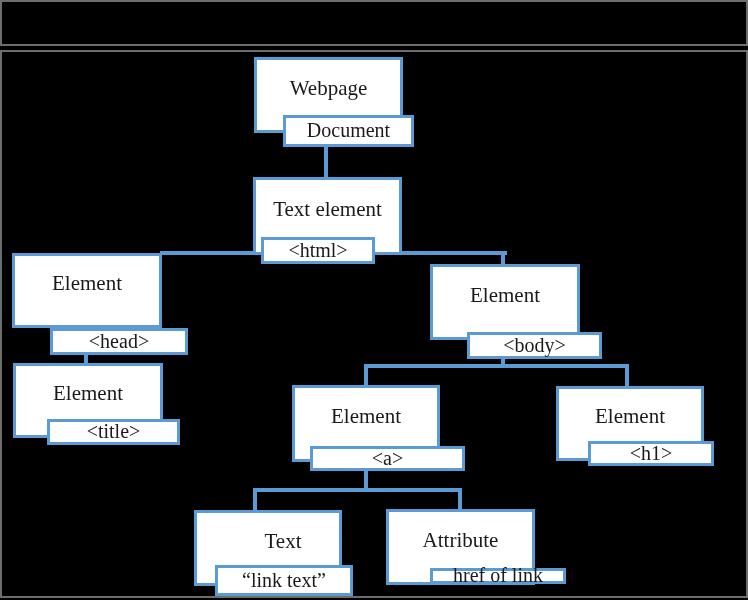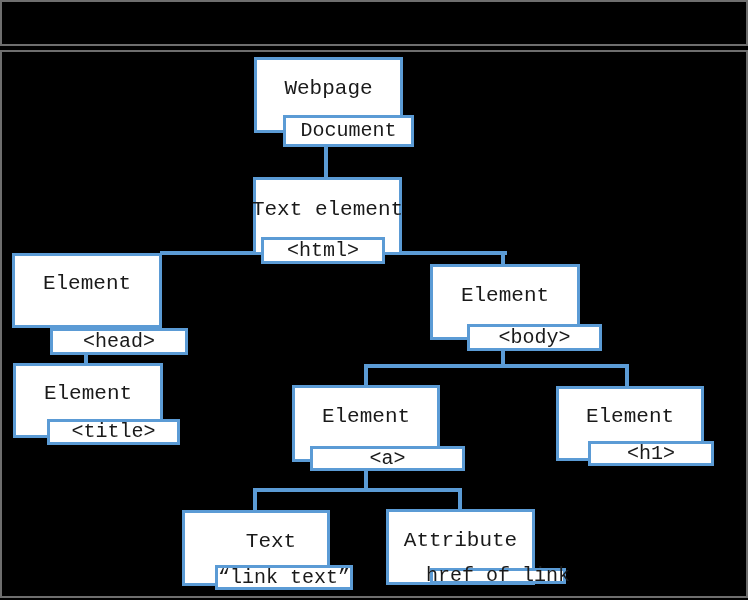--- a/index.html
+++ b/index.html
@@ -5,21 +5,21 @@
   :root{
     --accent:#5b9bd5;
     --frame:#6e6e6e;
     --bg:#000000;
     --boxfill:#ffffff;
     --ink:#1a1a1a;
   }
   html,body{margin:0;padding:0;background:#000;}
   .stage{
     position:relative;width:748px;height:600px;background:var(--bg);
-    font-family:Liberation Mono, monospace;overflow:hidden;
+    font-family:Liberation Serif, serif;overflow:hidden;
   }
   .titlebar{
     position:absolute;left:0;top:0;width:748px;height:46px;
     background:var(--bg);border:2px solid var(--frame);box-sizing:border-box;
   }
   .panel{
     position:absolute;left:0;top:50px;width:748px;height:548px;
     background:var(--bg);border:2px solid var(--frame);box-sizing:border-box;
   }
   .box{
@@ -29,33 +29,33 @@
     white-space:nowrap;
   }
   .main{z-index:2;font-size:21px;padding-bottom:14px;}
   .sub{z-index:3;font-size:20px;padding-bottom:1px;}
   .line{position:absolute;background:var(--accent);z-index:1;}
 
   
   .doc-main  {left:254px;top:57px;width:149px;height:76px;}
   .doc-sub   {left:283px;top:115px;width:131px;height:32px;}
   .html-main {left:253px;top:177px;width:149px;height:78px;}
-  .html-sub  {left:261px;top:237px;width:124px;height:27px;}
+  .html-sub  {left:261px;top:237px;width:114px;height:27px;}
   .head-main {left:12px;top:253px;width:150px;height:75px;}
   .head-sub  {left:50px;top:310px;width:138px;height:27px;margin-top:18px;}
   .body-main {left:430px;top:264px;width:150px;height:76px;}
-  .body-sub  {left:467px;top:324px;width:135px;height:27px;}
+  .body-sub  {left:467px;top:332px;width:135px;height:27px;}
   .title-main{left:13px;top:363px;width:150px;height:75px;}
   .title-sub {left:47px;top:419px;width:133px;height:26px;text-align:right;}
   .a-main    {left:292px;top:385px;width:148px;height:77px;}
   .a-sub     {left:310px;top:446px;width:155px;height:25px;}
   .h1-main   {left:556px;top:386px;width:148px;height:75px;}
   .h1-sub    {left:588px;top:441px;width:126px;height:25px;}
-  .text-main {left:182px;top:510px;width:148px;height:76px;padding-left:30px;}
-  .text-sub  {left:215px;top:565px;width:138px;height:25px;}
+  .text-main {left:194px;top:510px;width:148px;height:76px;padding-left:30px;}
+  .text-sub  {left:215px;top:565px;width:138px;height:31px;}
   .attr-main {left:386px;top:509px;width:149px;height:76px;text-align:center;}
   .attr-sub  {left:430px;top:568px;width:136px;height:16px;}
 
   
   .l-doc-root  {left:324px;top:140px;width:4px;height:40px;}
   .l-root-left {left:160px;top:251px;width:100px;height:4px;}
   .l-root-right{left:395px;top:251px;width:112px;height:4px;}
   .l-root-body {left:501px;top:251px;width:4px;height:16px;}
   .l-head-title{left:84px;top:335px;width:4px;height:30px;}
   .l-body-down {left:501px;top:345px;width:4px;height:23px;}

